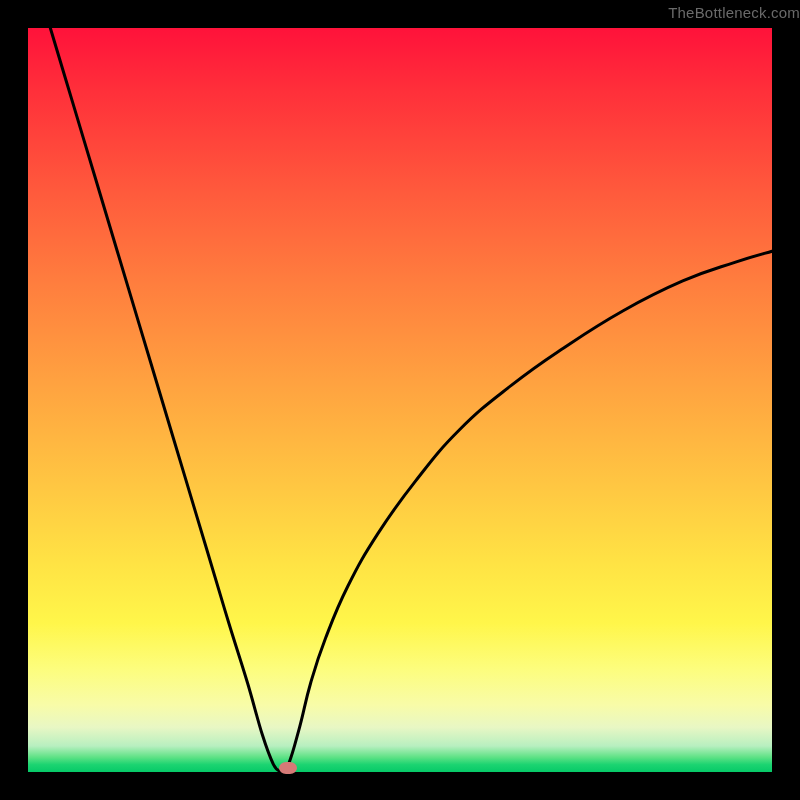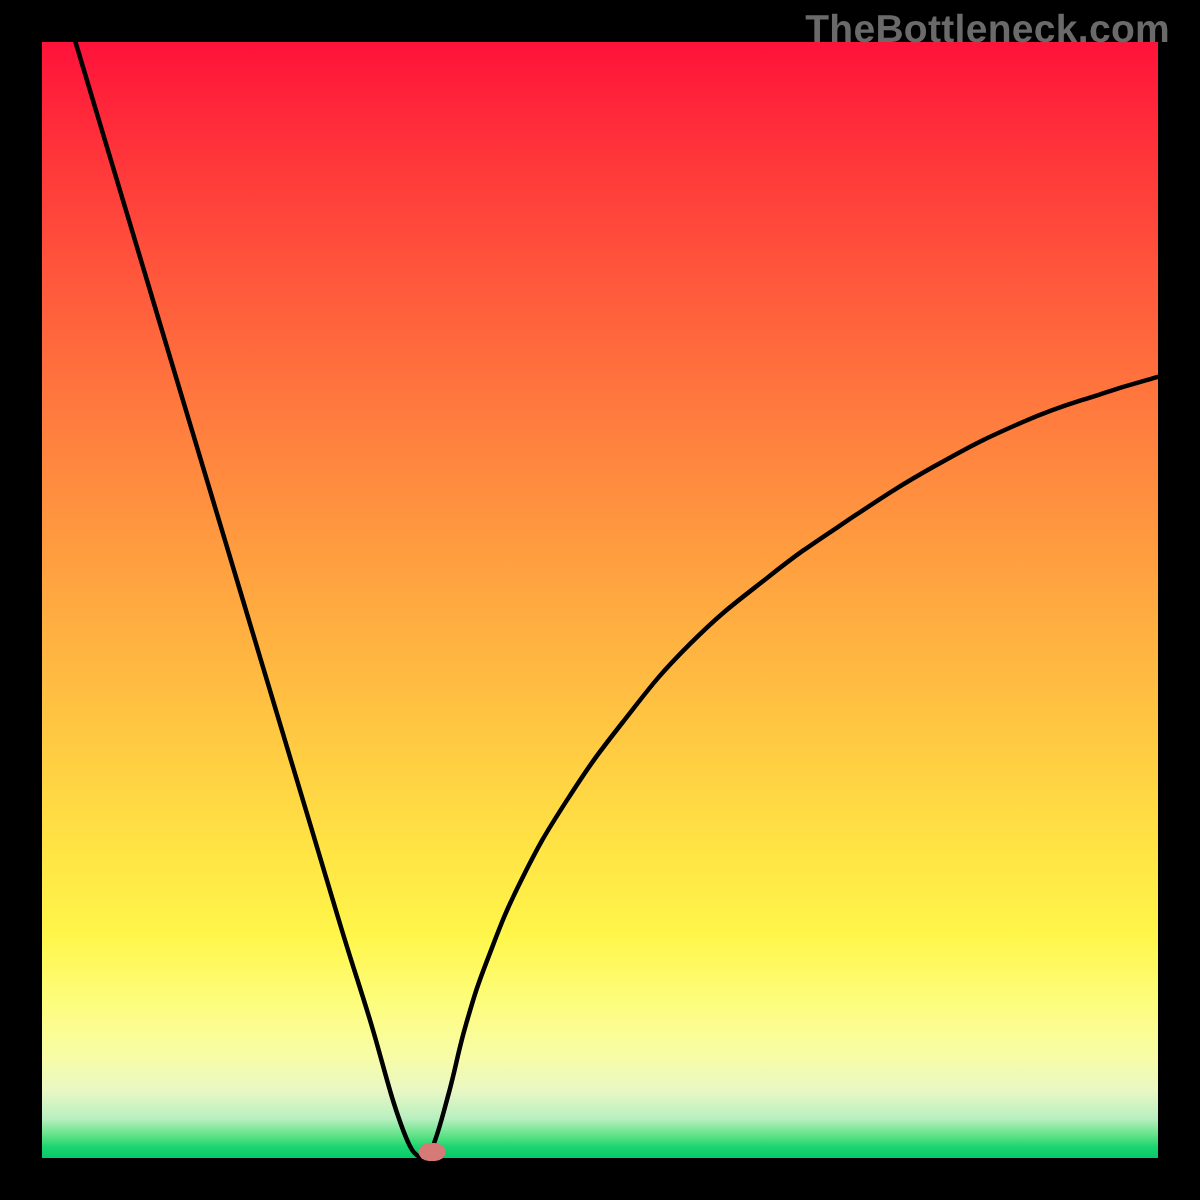--- a/index.html
+++ b/index.html
@@ -38,24 +38,24 @@
       #e8f7c4 94%,
       #b8efc0 96.5%,
       #5fe286 98%,
       #1cd471 99%,
       #06c968 100%
     );
   }
   .watermark {
     position: absolute;
     top: 4px;
-    right: 20px;
+    right: 0;
     color: #6a6a6a;
-    font-size: 26px;
-    font-weight: 700;
+    font-size: 15px;
+    font-weight: 400;
     letter-spacing: 0.2px;
     user-select: none;
   }
   svg.curve {
     position: absolute;
     inset: 0;
     width: 744px;
     height: 744px;
     overflow: visible;
   }

